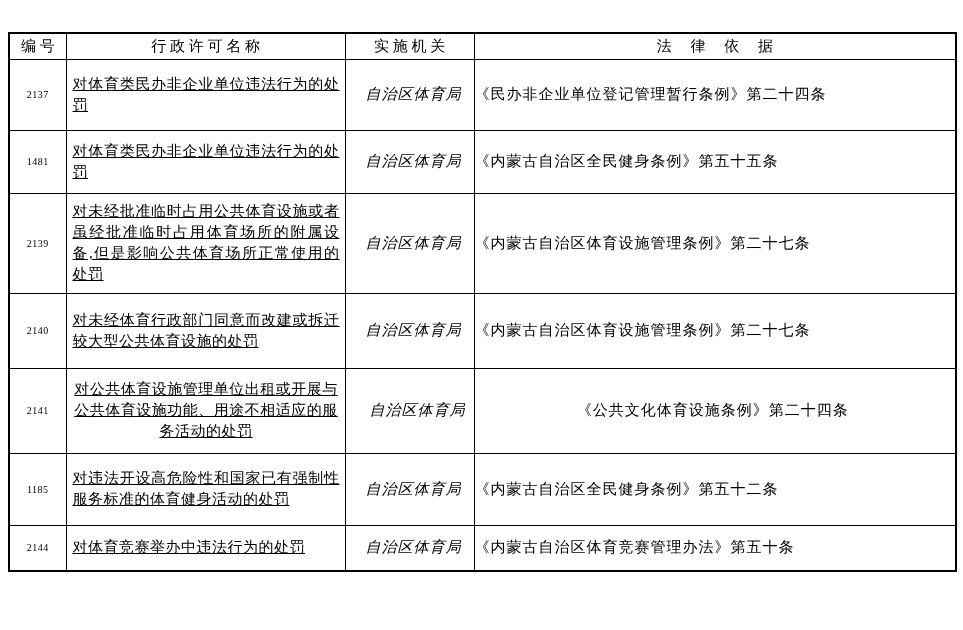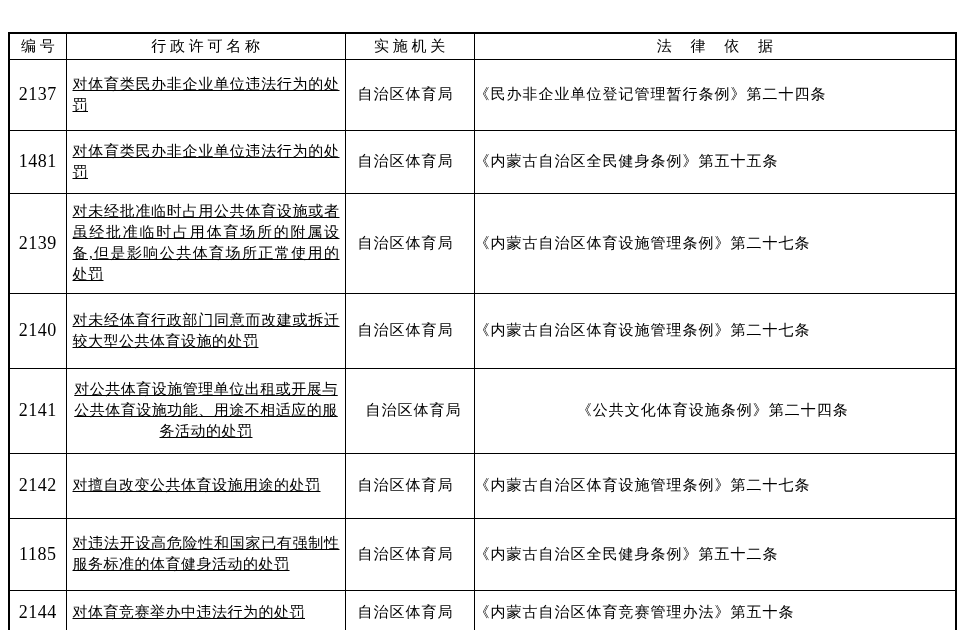--- a/index.html
+++ b/index.html
@@ -45,34 +45,35 @@
   .r0 td { height: 71px; }
   .r1 td { height: 63px; }
   .r2 td { height: 100px; }
   .r3 td { height: 75px; }
   .r4 td { height: 85px; text-align: center; }
   .r5 td { height: 65px; }
   .r6 td { height: 72px; }
   .r7 td { height: 46px; }
   .c-id {
     text-align: center;
-    font-size: 18px;
+    font-size: 10px;
     letter-spacing: 0.5px;
   }
   .c-name {
     text-align: justify;
     text-justify: inter-character;
     padding: 4px 5px 4px 6px;
     line-height: 21px;
     letter-spacing: 0.5px;
     text-decoration: underline;
   }
   .c-agency {
-    padding-left: 12px;
+    padding-left: 20px;
     letter-spacing: 1px;
+    font-style: italic;
   }
   .c-legal {
     padding-left: 0;
     letter-spacing: 1px;
     line-height: 21px;
   }
 </style>
 </head>
 <body>
 
@@ -116,26 +117,20 @@
         <td class="c-name">对未经体育行政部门同意而改建或拆迁较大型公共体育设施的处罚</td>
         <td class="c-agency">自治区体育局</td>
         <td class="c-legal">《内蒙古自治区体育设施管理条例》第二十七条</td>
       </tr>
       <tr class="r4">
         <td class="c-id">2141</td>
         <td class="c-name">对公共体育设施管理单位出租或开展与公共体育设施功能、用途不相适应的服务活动的处罚</td>
         <td class="c-agency">自治区体育局</td>
         <td class="c-legal">《公共文化体育设施条例》第二十四条</td>
       </tr>
-      <tr class="r5">
-        <td class="c-id">2142</td>
-        <td class="c-name">对擅自改变公共体育设施用途的处罚</td>
-        <td class="c-agency">自治区体育局</td>
-        <td class="c-legal">《内蒙古自治区体育设施管理条例》第二十七条</td>
-      </tr>
       <tr class="r6">
         <td class="c-id">1185</td>
         <td class="c-name">对违法开设高危险性和国家已有强制性服务标准的体育健身活动的处罚</td>
         <td class="c-agency">自治区体育局</td>
         <td class="c-legal">《内蒙古自治区全民健身条例》第五十二条</td>
       </tr>
       <tr class="r7">
         <td class="c-id">2144</td>
         <td class="c-name">对体育竞赛举办中违法行为的处罚</td>
         <td class="c-agency">自治区体育局</td>

